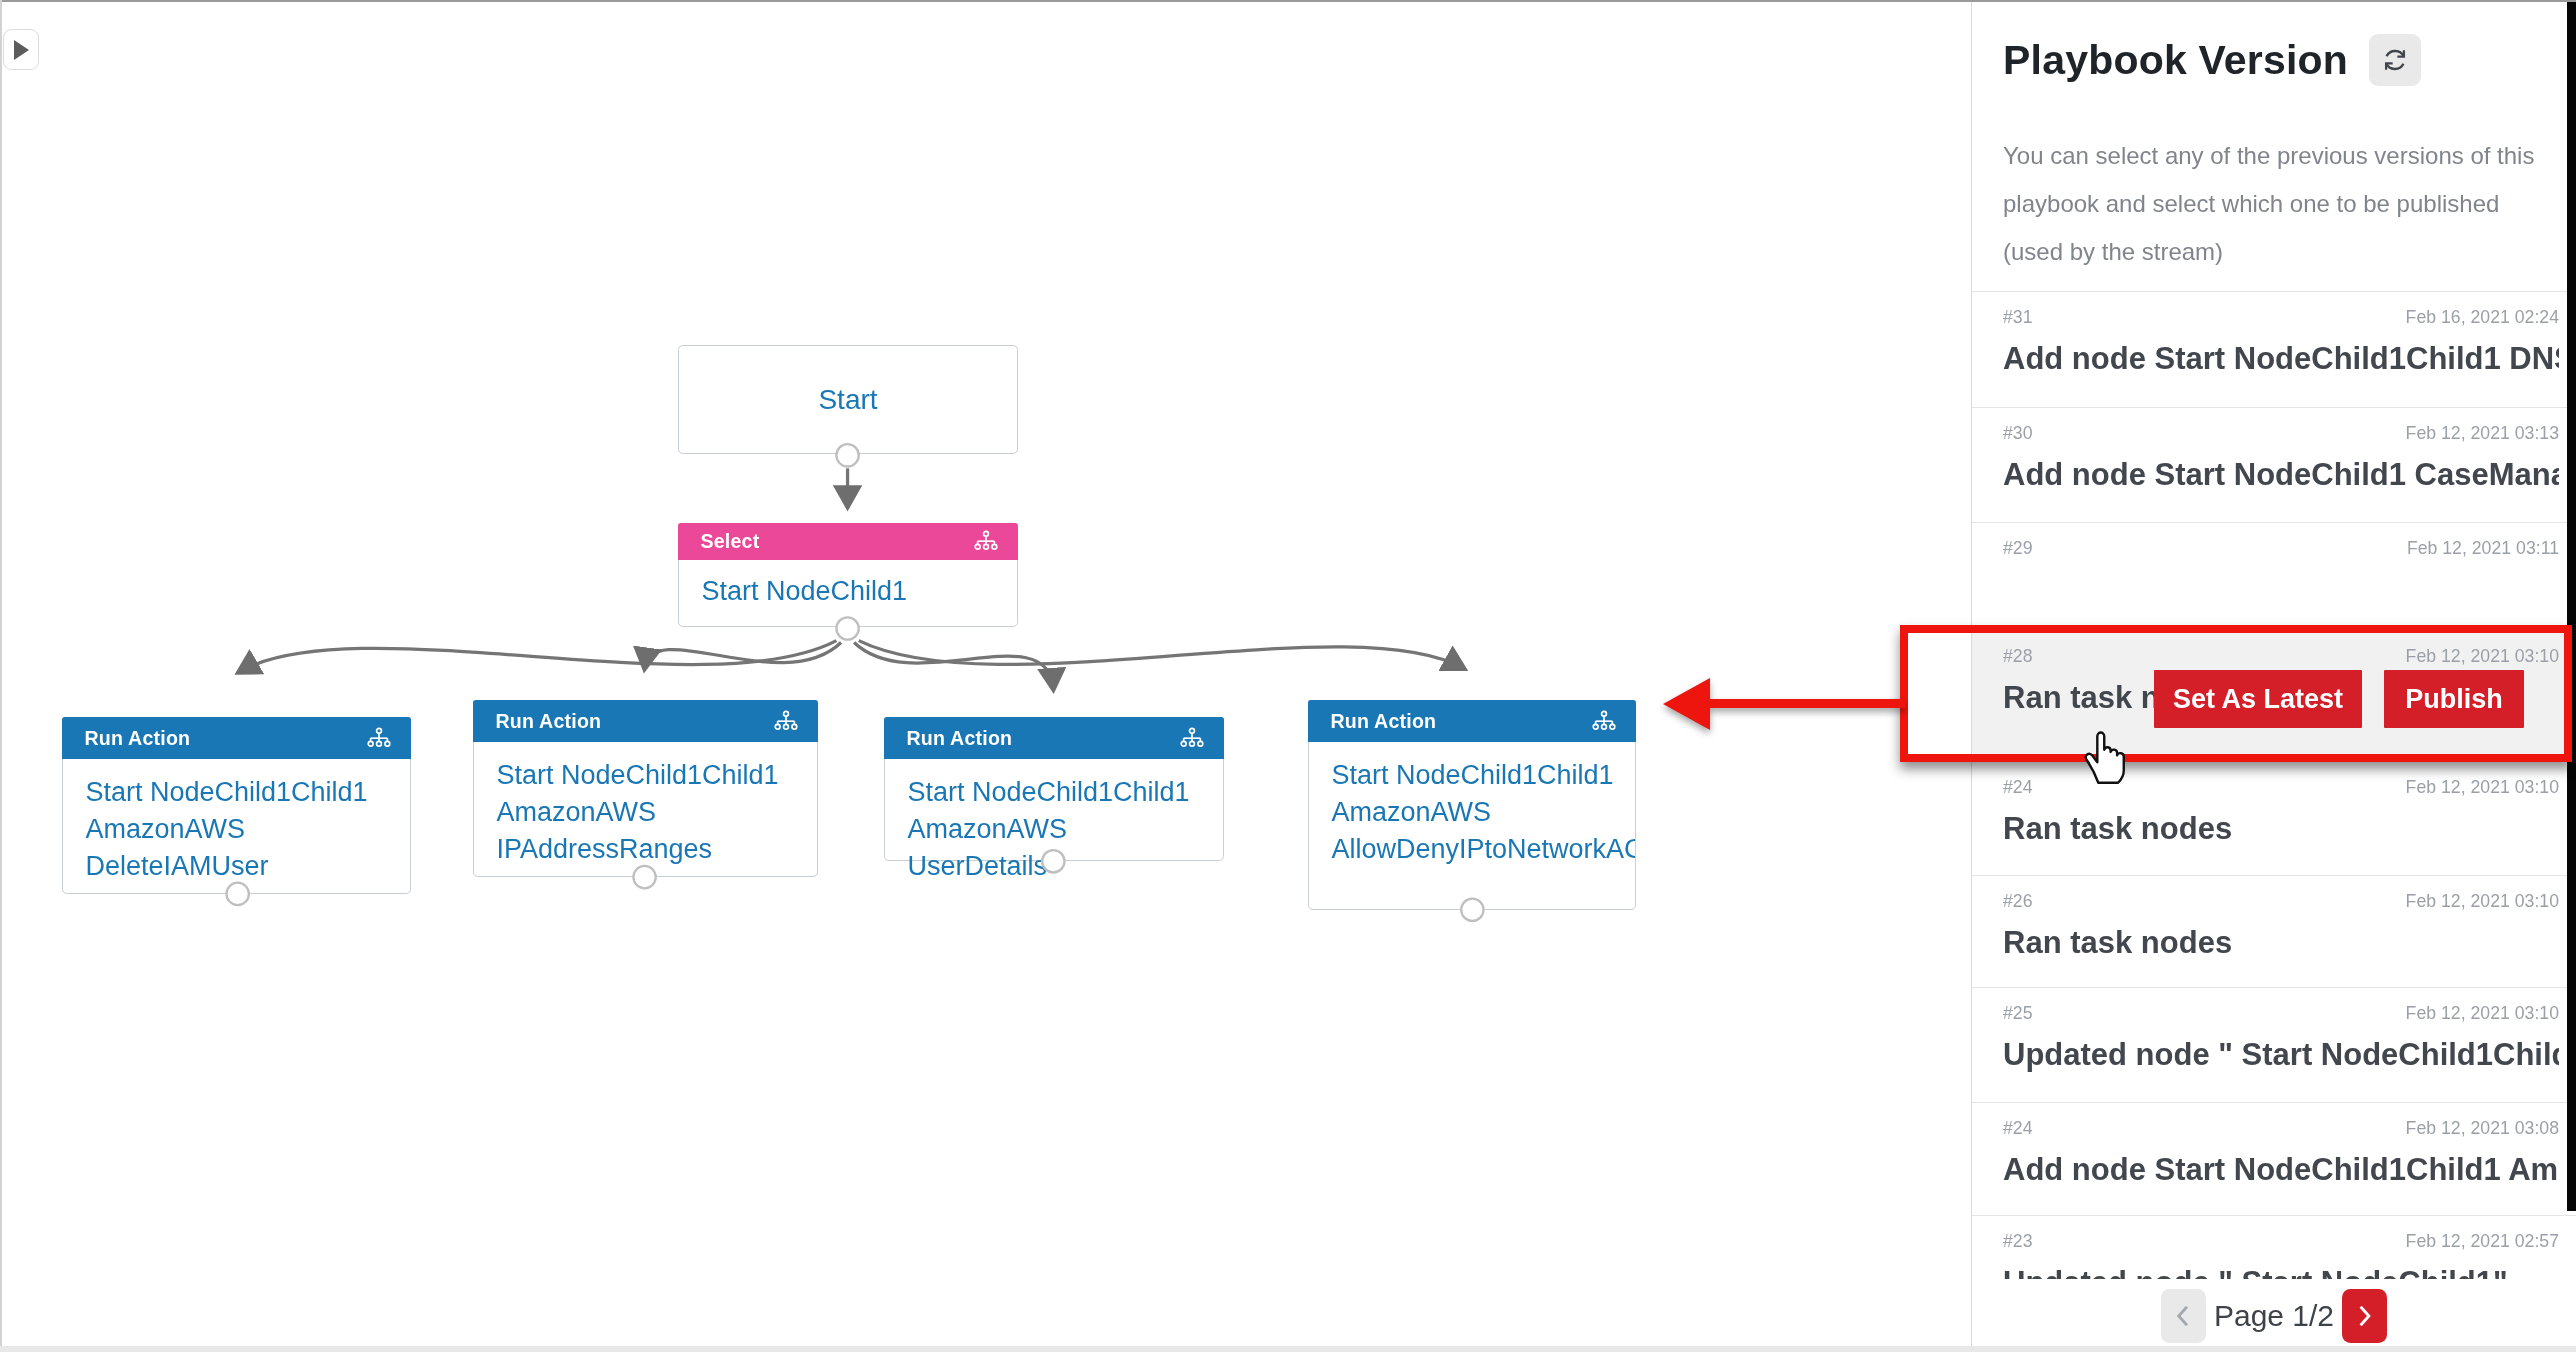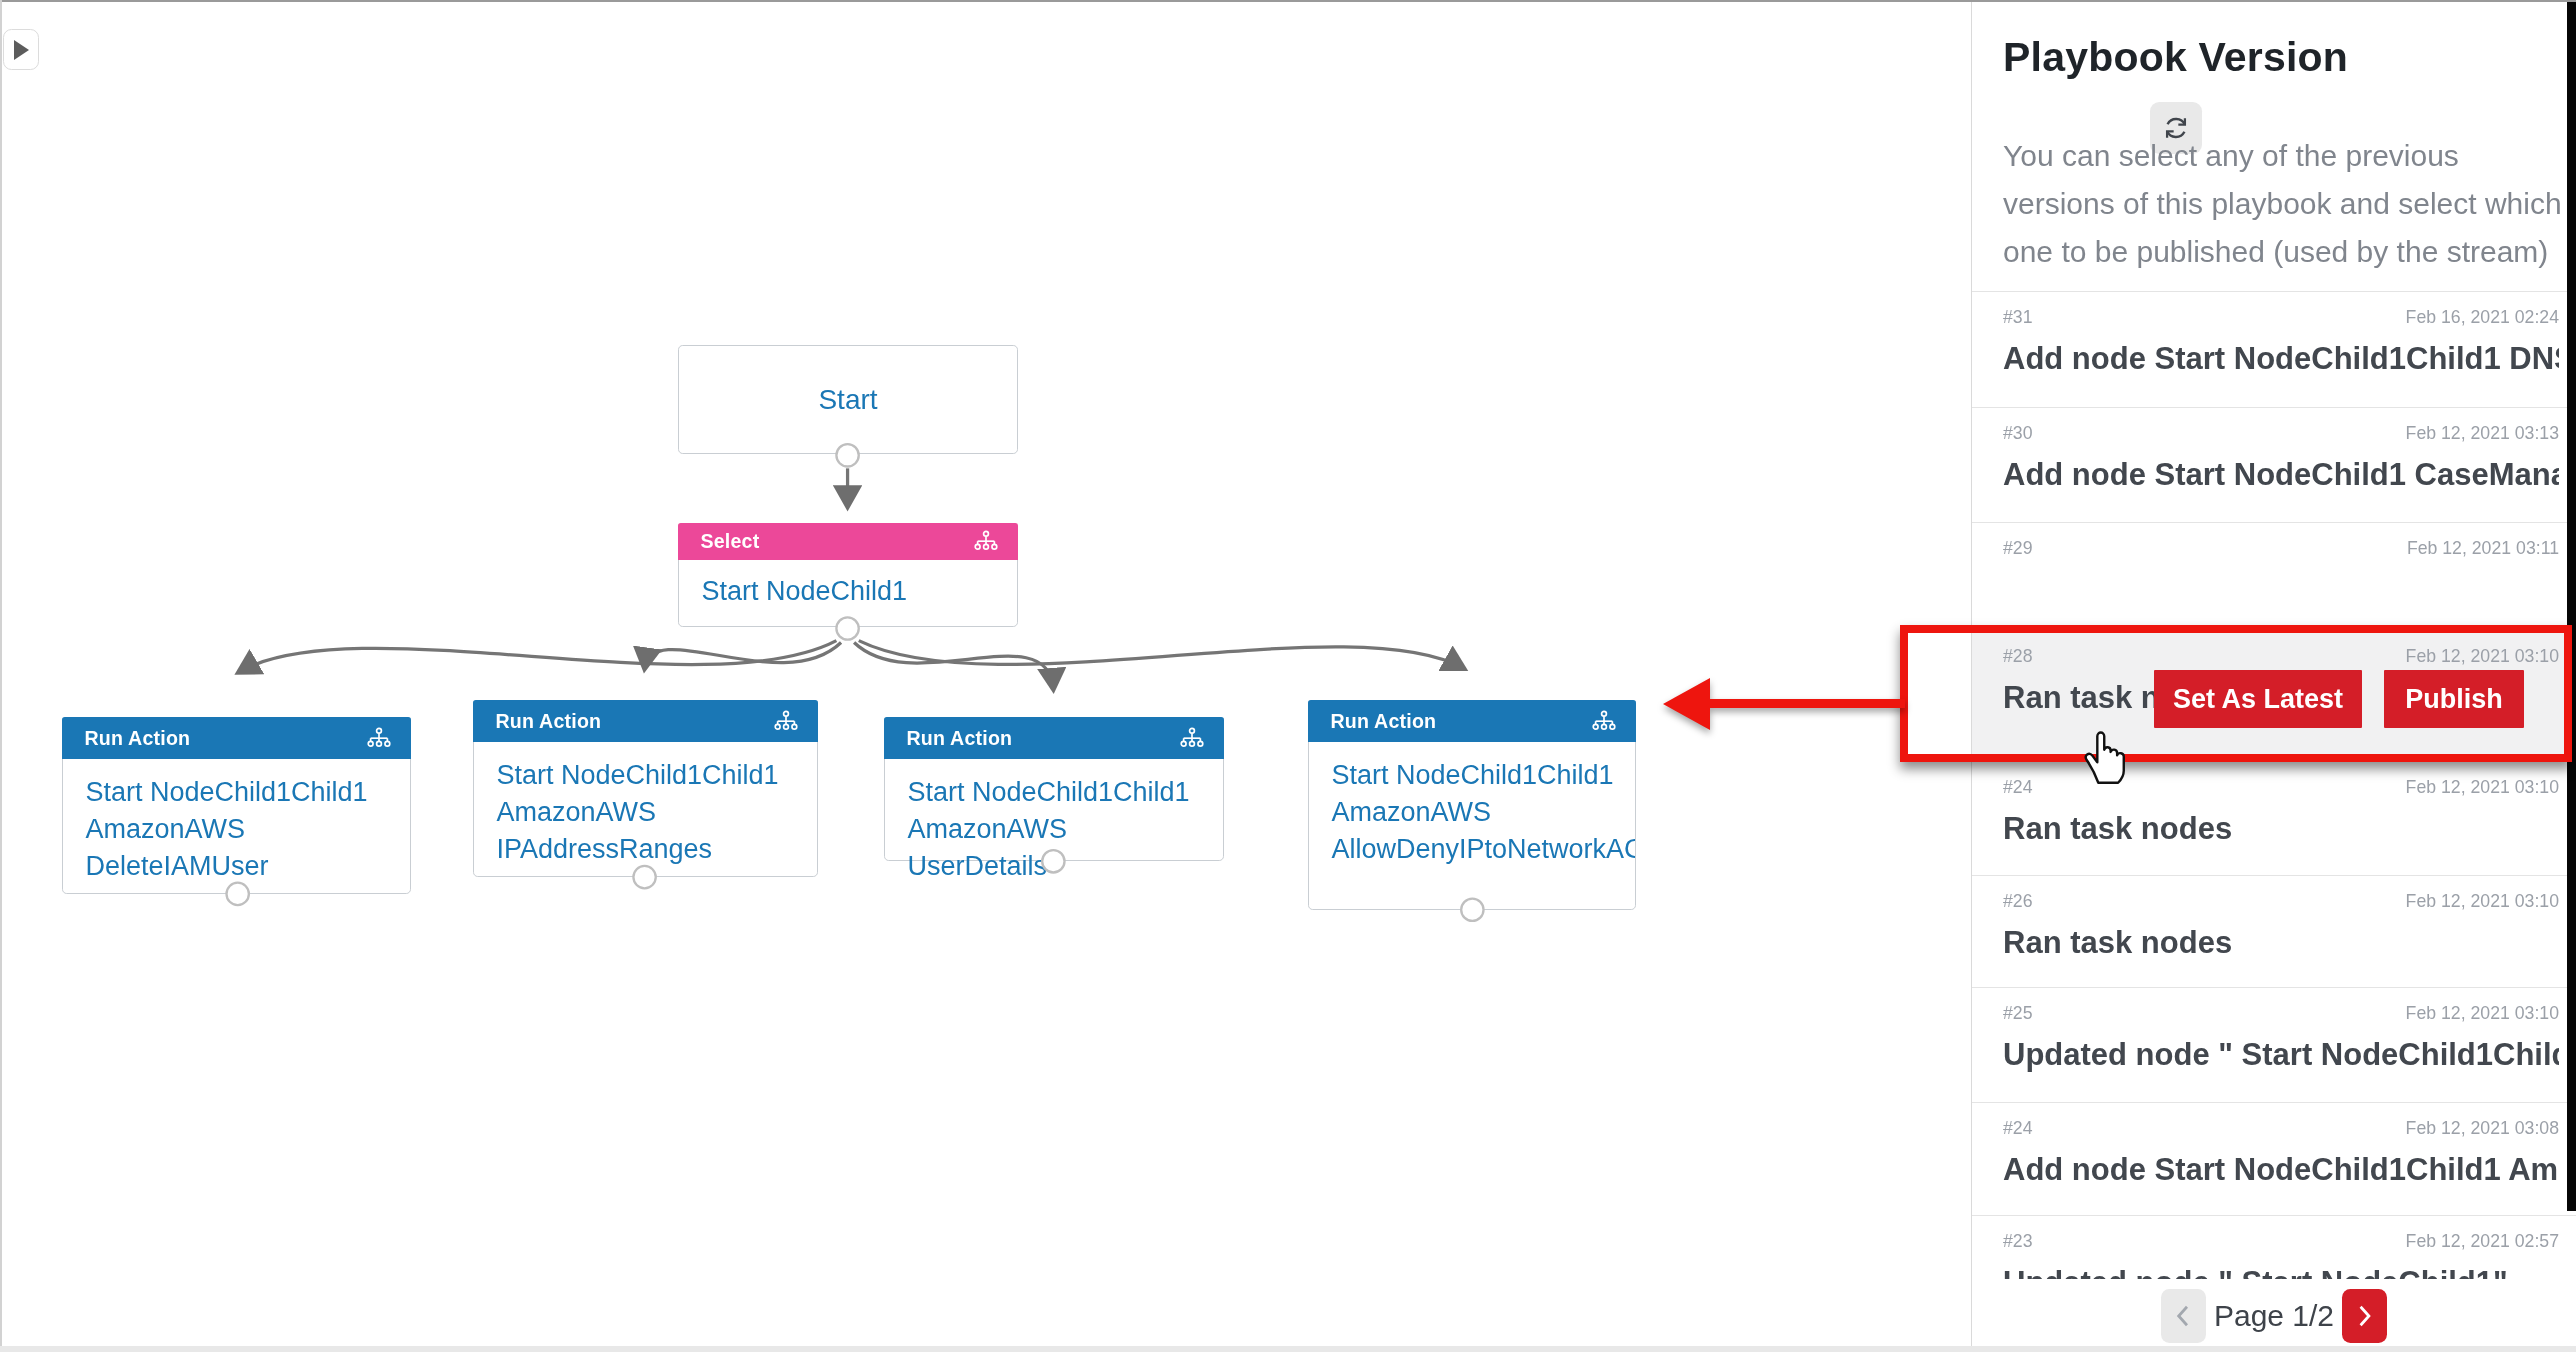--- a/index.html
+++ b/index.html
@@ -53,29 +53,29 @@
   .node-run3{left:884px;top:717px;width:340px;height:144px;}
   .node-run4{left:1308px;top:700px;width:328px;height:210px;}
 
   .flow-svg{position:absolute;left:0;top:0;width:2576px;height:1352px;z-index:3;pointer-events:none;}
 
   
   .sidebar{
     position:absolute;left:1971px;top:0;width:605px;height:1352px;background:#fff;
     border-left:1.9px solid #dadada;z-index:4;
   }
-  .sb-header{position:absolute;left:31px;top:34px;display:flex;align-items:center;gap:20.5px;flex-direction:column;}
+  .sb-header{position:absolute;left:31px;top:34px;display:flex;align-items:center;gap:20.5px;}
   .sb-title{font-size:41px;font-weight:600;color:#1f2429;letter-spacing:0.2px;}
   .refresh-btn{
     width:52px;height:52px;border-radius:9.3px;background:#e9e9e9;border:none;
     display:flex;align-items:center;justify-content:center;
   }
   .sb-desc{
     position:absolute;left:31px;top:132px;width:559px;
-    font-size:30px;line-height:48px;color:#80858d;
+    font-size:24px;line-height:48px;color:#80858d;
   }
   .vrow{position:absolute;left:0;right:0;border-top:1.9px solid #e4e4e4;padding:15px 17px 0 31px;background:#fff;}
   .vrow.selected{background:#f1f1f2;}
   .vrow .meta{display:flex;justify-content:space-between;align-items:center;}
   .vrow .vid{font-size:17.7px;color:#9ba0a8;}
   .vrow .vdate{font-size:17.7px;color:#9ba0a8;}
   .vrow .vmsg{
     margin-top:13px;font-size:31px;font-weight:600;color:#42474e;
     white-space:nowrap;overflow:hidden;
   }

